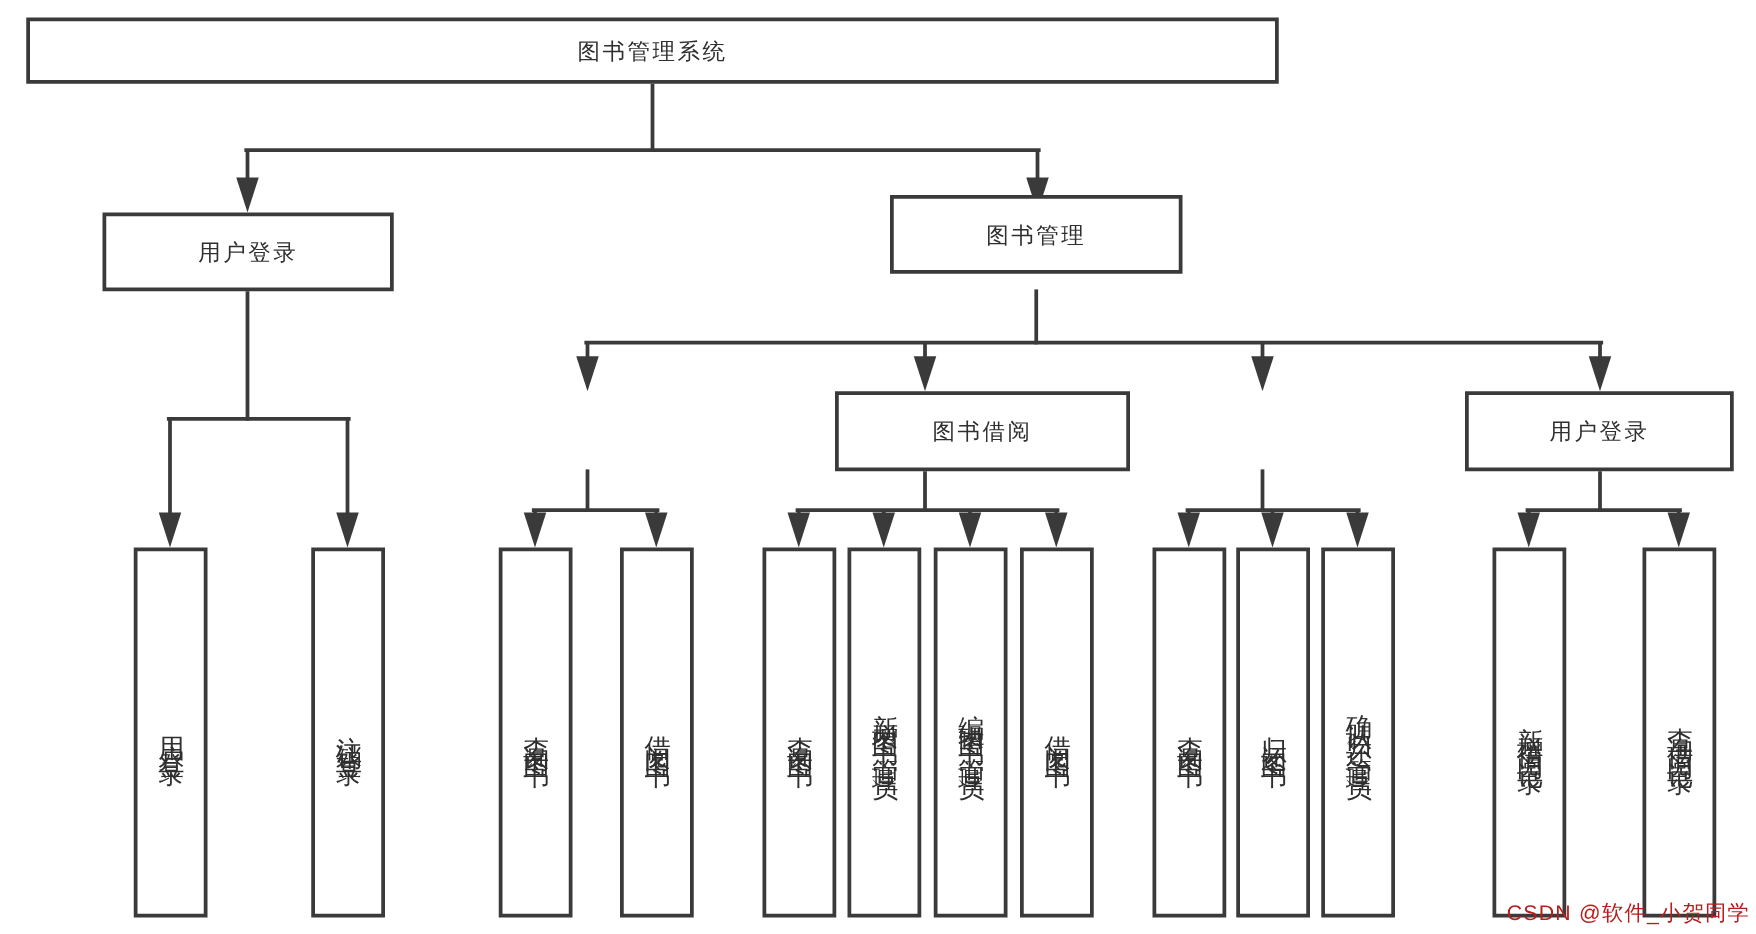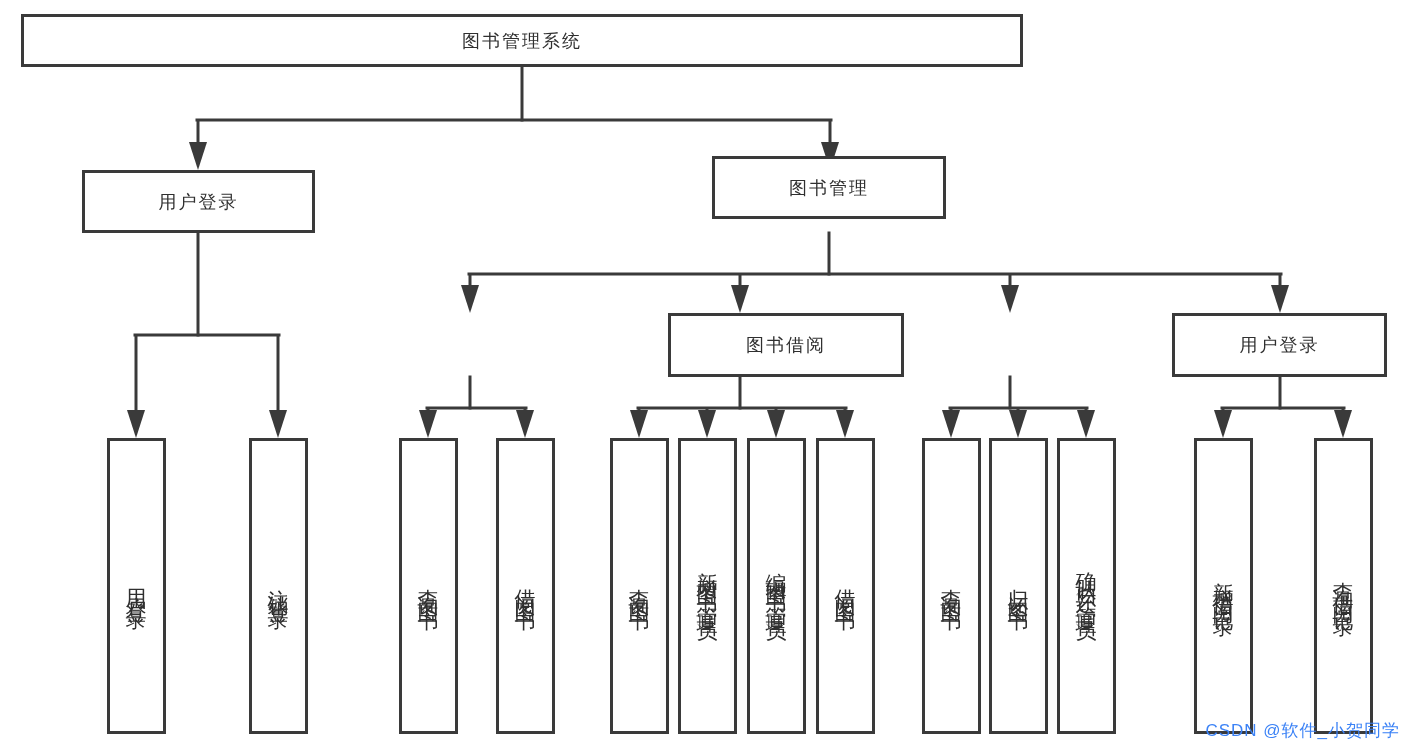--- a/index.html
+++ b/index.html
@@ -25,21 +25,21 @@
     text-orientation:mixed;
     font-size:21px;
     letter-spacing:7px;
     line-height:1;
   }
   .watermark{
     position:absolute;
     right:5px;bottom:5px;
     font-size:17px;
     letter-spacing:1px;
-    color:#3b82f6;
+    color:#b91c1c;
     white-space:nowrap;
   }
 </style>
 </head>
 <body>
 
 <div class="canvas">
 
   <svg id="connectors" xmlns="http://www.w3.org/2000/svg">
       <line x1="522" y1="67" x2="522" y2="120" stroke="#3a3a3a" stroke-width="3" stroke-linecap="square"></line>

